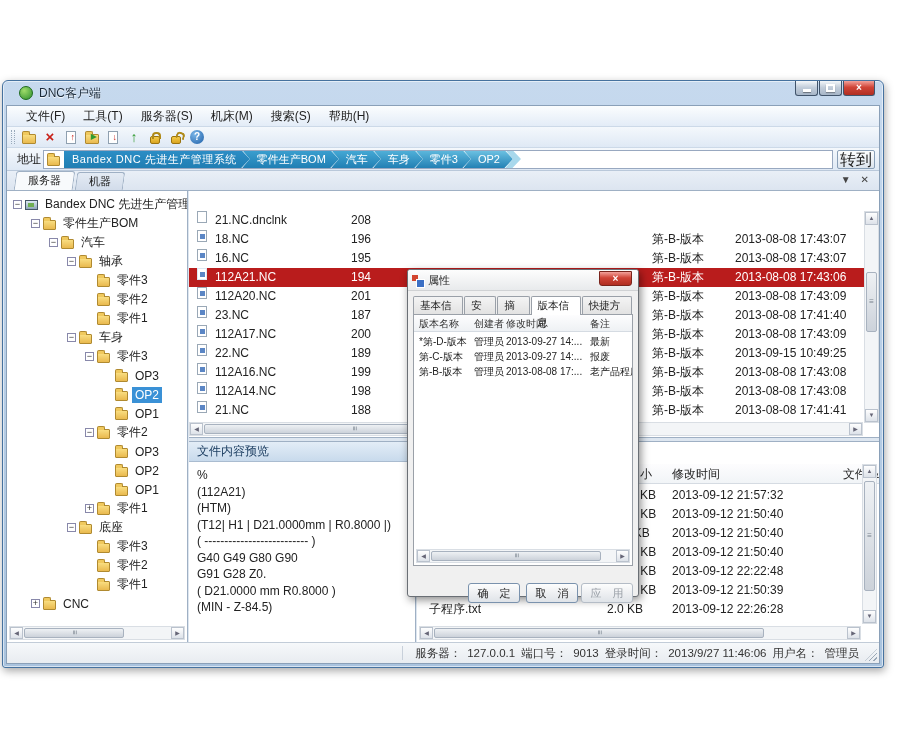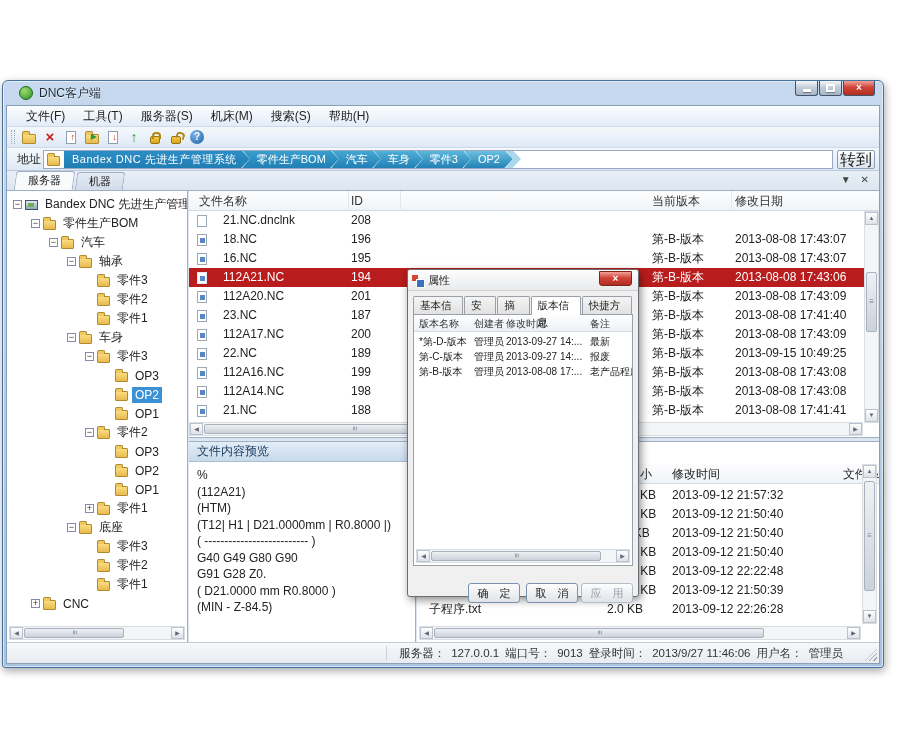--- a/index.html
+++ b/index.html
@@ -74,21 +74,21 @@
   .sb-thumb.hgrip:after{content:"≡";position:absolute;left:50%;top:50%;transform:translate(-50%,-54%) rotate(90deg);font-size:8px;color:#78828e;}
   .sb-thumb.vgrip:after{content:"≡";position:absolute;left:50%;top:50%;transform:translate(-50%,-54%);font-size:8px;color:#78828e;}
 
   #file-list{position:absolute;left:182px;top:0;right:0;height:247px;background:#fff;border-bottom:1px solid #9fb0c4;overflow:hidden;}
   .lv-header{position:absolute;left:0;top:0;right:0;height:20px;background:linear-gradient(#fdfdfe,#f1f4f7);border-bottom:1px solid #d5dbe2;}
   .lv-header .hcell{position:absolute;top:0;height:20px;line-height:20px;color:#333;padding-left:2px;border-right:1px solid #e4e8ed;}
   #fl-rows{position:absolute;left:0;top:20px;right:15px;}
   .fl-row{position:absolute;left:0;right:0;height:19px;line-height:19px;}
   .fl-row.sel{background:#b91c1c;color:#fff;}
   .fl-cell{position:absolute;top:0;height:19px;white-space:nowrap;overflow:hidden;}
-  .c-name{left:8px;width:150px;display:flex;align-items:center;gap:16px;}
+  .c-name{left:8px;width:150px;display:flex;gap:8px;}
   .c-id{left:162px;width:50px;}
   .c-ver{left:463px;width:80px;}
   .c-date{left:546px;width:146px;}
   .h-name{left:8px;width:152px;}
   .h-id{left:160px;width:52px;}
   .h-ver{left:461px;width:82px;}
   .h-date{left:544px;width:148px;border-right:none!important;}
   .row-page{width:10px;height:12px;background:#fff;border:1px solid #9aa8b6;position:relative;flex:none;}
   .row-page.nc:after{content:"";position:absolute;left:2px;top:3px;width:5px;height:5px;background:#5b86c5;}
   .fl-row.sel .row-page{border-color:#dde8f4;}
@@ -128,21 +128,21 @@
   .v-ver{position:absolute;left:5px;width:53px;overflow:hidden;}
   .v-cre{position:absolute;left:60px;width:30px;overflow:hidden;}
   .v-time{position:absolute;left:92px;width:82px;overflow:hidden;}
   .v-rem{position:absolute;left:176px;width:46px;overflow:hidden;}
   #dlg-hscroll{position:absolute;left:2px;right:2px;bottom:2px;height:14px;}
   #dlg-buttons{position:absolute;left:0;right:0;top:313px;height:22px;}
   .dlg-btn{position:absolute;width:52px;height:20px;background:linear-gradient(#fdfdfd,#dfe3e8);border:1px solid #7a92ad;border-radius:3px;text-align:center;line-height:18px;font-size:11px;letter-spacing:4px;padding-left:4px;}
   .dlg-btn.disabled{color:#9aa0a8;border-color:#b4bcc6;}
 
   
-  #status-bar{position:absolute;left:0;bottom:0;right:0;height:21px;background:linear-gradient(#f6f8fa,#e8ecf0);border-top:1px solid #c2ccd8;display:flex;align-items:center;justify-content:flex-end;padding-right:36px;color:#333;font-size:11.5px;gap:6px;}
+  #status-bar{position:absolute;left:0;bottom:0;right:0;height:21px;background:linear-gradient(#f6f8fa,#e8ecf0);border-top:1px solid #c2ccd8;display:flex;align-items:center;justify-content:flex-end;padding-right:20px;color:#333;font-size:11.5px;gap:6px;}
   #status-bar .sep{width:1px;height:14px;background:#c8d0da;margin-right:6px;}
   #grip{position:absolute;right:2px;bottom:2px;width:12px;height:12px;background:repeating-linear-gradient(135deg,transparent,transparent 2px,#9aa8b6 2px,#9aa8b6 3px);clip-path:polygon(100% 0,100% 100%,0 100%);}
 </style>
 </head>
 <body>
 
 <div id="window">
   <div id="title-bar">
     <div class="app-logo"></div>
     <span id="win-title">DNC客户端</span>
@@ -341,26 +341,20 @@
             </div>
           </div>
         <div class="sb" id="tree-hscroll">
           <div class="sb-btn" style="left:0;top:0;bottom:0;width:13px;">◀</div>
           <div class="sb-thumb hgrip" style="left:14px;top:1px;bottom:1px;width:100px;"></div>
           <div class="sb-btn" style="right:0;top:0;bottom:0;width:13px;">▶</div>
         </div>
       </div>
 
       <div id="file-list">
-        <div class="lv-header">
-          <div class="hcell h-name">文件名称</div>
-          <div class="hcell h-id">ID</div>
-          <div class="hcell h-ver">当前版本</div>
-          <div class="hcell h-date">修改日期</div>
-        </div>
         <div id="fl-rows">
             <div class="fl-row" style="top: 0px;">
               <div class="fl-cell c-name">
                 <span class="row-page"></span>
                 <span>21.NC.dnclnk</span>
               </div>
               <div class="fl-cell c-id">208</div>
               <div class="fl-cell c-ver"></div>
               <div class="fl-cell c-date"></div>
             </div>

